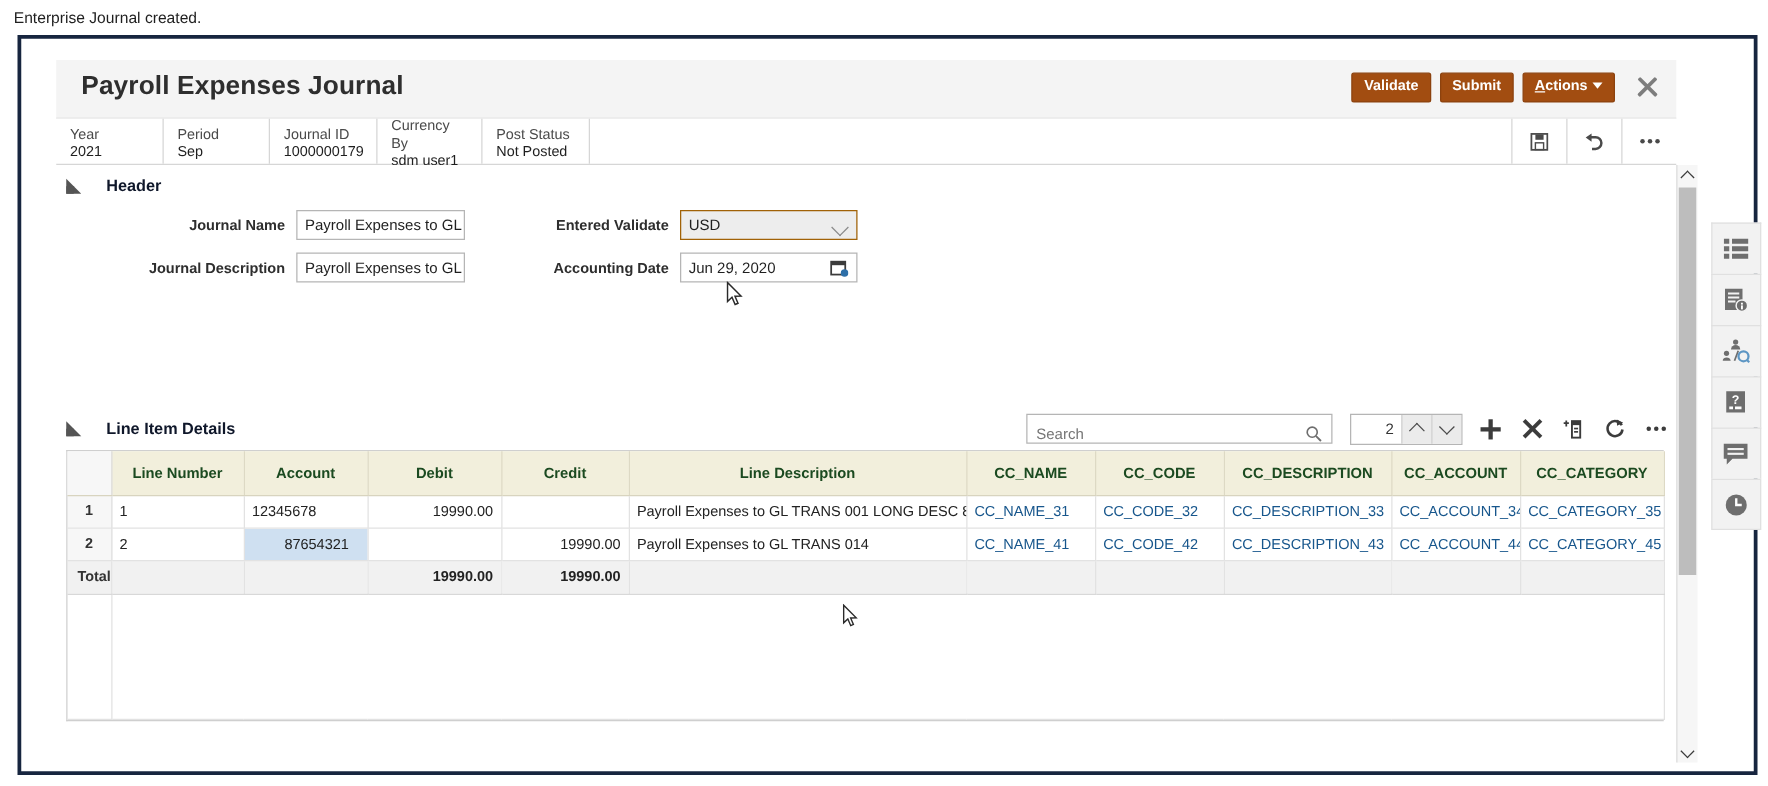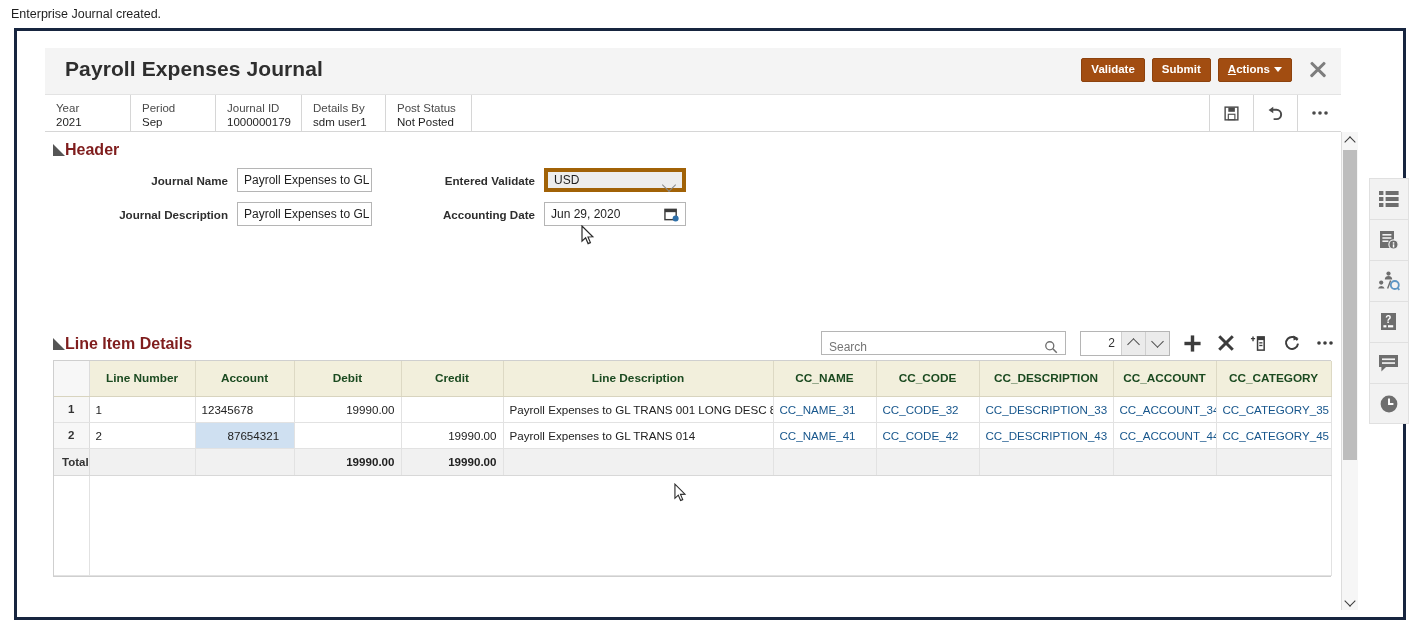--- a/index.html
+++ b/index.html
@@ -94,22 +94,22 @@
     display:flex;align-items:center;justify-content:center;cursor:pointer;
   }
   
   #scroll-area{
     position:absolute;left:0;top:84px;width:1296px;height:478px;
     border-right:0;box-sizing:border-box;overflow:hidden;
     background:#ffffff;
   }
   
   #header-section-title,#lines-section-title{
-    display:flex;align-items:center;gap:0;
-    font-size:16px;font-weight:bold;color:#7f1d1d;
+    display:flex;align-items:center;gap:20px;
+    font-size:13px;font-weight:bold;color:#0f172a;
   }
   .tri{
     width:0;height:0;
     border-left:6px solid #555;border-bottom:6px solid #555;
     border-top:6px solid transparent;border-right:6px solid transparent;
   }
   #header-section{position:absolute;left:8px;top:9px;}
   #header-fields{position:absolute;left:12px;top:36px;width:640px;}
   .field-row{display:flex;align-items:center;margin-bottom:10px;}
   .fld-label{
@@ -117,21 +117,21 @@
     text-align:right;padding-right:9px;box-sizing:border-box;
   }
   .txt-input{
     border:1px solid #b5b5b5;background:#ffffff;
     height:24px;line-height:22px;font-size:12px;color:#1f1f1f;
     padding:0 6px;box-sizing:border-box;
     font-family:"Liberation Sans", sans-serif;
     white-space:nowrap;overflow:hidden;
   }
   .sel-input{
-    border:4px solid #a16207;background:#ededed;
+    border:1px solid #a16207;background:#ededed;
     height:24px;line-height:22px;font-size:12px;color:#1f1f1f;
     padding:0 6px;box-sizing:border-box;position:relative;
     display:flex;align-items:center;
   }
   .sel-input .chev{
     position:absolute;right:8px;top:8px;width:9px;height:9px;
     border-left:1.6px solid #8a8a8a;border-bottom:1.6px solid #8a8a8a;
     transform:rotate(-45deg);
   }
   .date-input{
@@ -265,21 +265,21 @@
       </div>
       <div class="info-cell" style="width:85px">
         <div class="info-label">Period</div>
         <div class="info-value">Sep</div>
       </div>
       <div class="info-cell" style="width:86px">
         <div class="info-label">Journal ID</div>
         <div class="info-value">1000000179</div>
       </div>
       <div class="info-cell" style="width:84px">
-        <div class="info-label">Details By</div>
+        <div class="info-label">Currency By</div>
         <div class="info-value">sdm user1</div>
       </div>
       <div class="info-cell" style="width:86px">
         <div class="info-label">Post Status</div>
         <div class="info-value">Not Posted</div>
       </div>
       <div class="info-spacer"></div>
       <div class="tool-cell">
         <svg width="15" height="15" viewBox="0 0 16 16">
           <rect x="1.2" y="1.2" width="13.6" height="13.6" fill="none" stroke="#4a4a4a" stroke-width="1.5"></rect>

